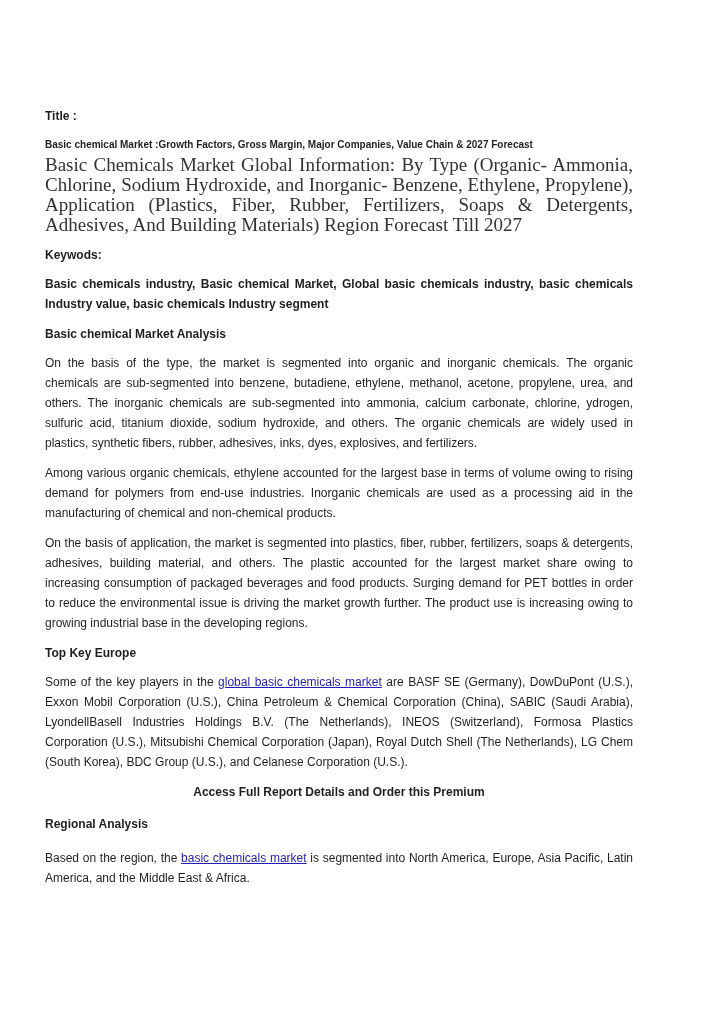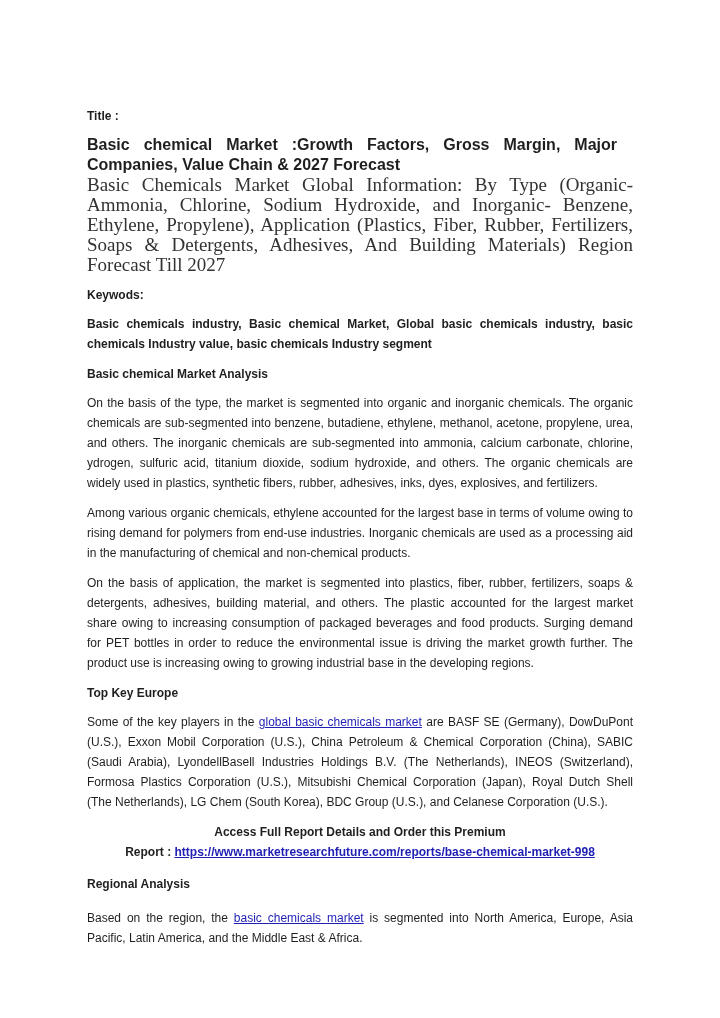--- a/index.html
+++ b/index.html
@@ -7,39 +7,39 @@
     padding: 0;
     background: #ffffff;
   }
   .page {
     position: relative;
     box-sizing: border-box;
     width: 720px;
     height: 1018px;
     margin: 0 auto;
     background: #ffffff;
-    padding: 106px 87px 0 87px;
+    padding: 106px 87px 0 45px;
     overflow: hidden;
     font-family: "Liberation Sans", sans-serif;
     font-size: 12px;
     line-height: 20px;
     color: #1f1f1f;
   }
   .para {
     margin: 0 0 10px 0;
     text-align: justify;
   }
   .label {
     margin: 0 0 9px 0;
     font-weight: bold;
     text-align: left;
   }
   .doc-title {
     font-weight: bold;
-    font-size: 16px;
+    font-size: 10px;
     margin: 0 16px 0 0;
   }
   .gap-before-desc { margin-top: 34px; }
   .serif-para {
     font-family: "Liberation Serif", serif;
     font-size: 19px;
     color: #333333;
     line-height: 20px;
   }
   .bold-para { font-weight: bold; }
@@ -76,20 +76,19 @@
   <p class="para">Among various organic chemicals, ethylene accounted for the largest base in terms of volume owing to rising demand for polymers from end-use industries. Inorganic chemicals are used as a processing aid in the manufacturing of chemical and non-chemical products.</p>
 
   <p class="para">On the basis of application, the market is segmented into plastics, fiber, rubber, fertilizers, soaps &amp; detergents, adhesives, building material, and others. The plastic accounted for the largest market share owing to increasing consumption of packaged beverages and food products. Surging demand for PET bottles in order to reduce the environmental issue is driving the market growth further. The product use is increasing owing to growing industrial base in the developing regions.</p>
 
   <p class="label">Top Key Europe</p>
 
   <p class="para"><span>Some of the key players in the </span><a class="link">global basic chemicals market</a><span> are BASF SE (Germany), DowDuPont (U.S.), Exxon Mobil Corporation (U.S.), China Petroleum &amp; Chemical Corporation (China), SABIC (Saudi Arabia), LyondellBasell Industries Holdings B.V. (The Netherlands), INEOS (Switzerland), Formosa Plastics Corporation (U.S.), Mitsubishi Chemical Corporation (Japan), Royal Dutch Shell (The Netherlands), LG Chem (South Korea), BDC Group (U.S.), and Celanese Corporation (U.S.).</span></p>
 
   <div class="access-block">
     <span class="access-line">Access Full Report Details and Order this Premium</span>
-    <span class="access-line"><span>Report :  </span><a class="link url-link">https://www.marketresearchfuture.com/reports/base-chemical-market-998</a></span>
   </div>
 
   <p class="label regional-heading">Regional Analysis</p>
 
   <p class="para"><span>Based on the region, the </span><a class="link">basic chemicals market</a><span> is segmented into North America, Europe, Asia Pacific, Latin America, and the Middle East &amp; Africa.</span></p>
 
 </div>
 
 </body></html>

